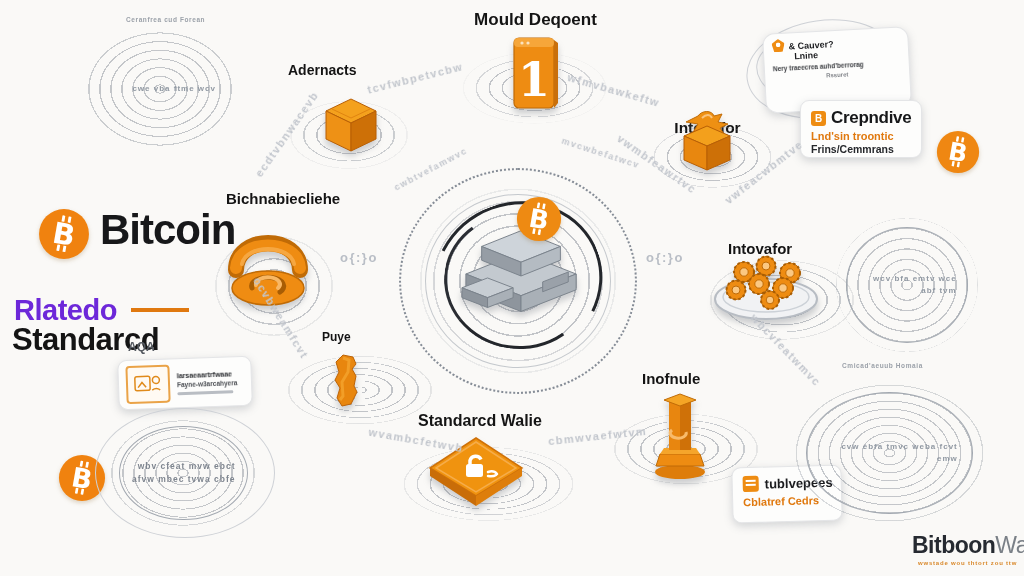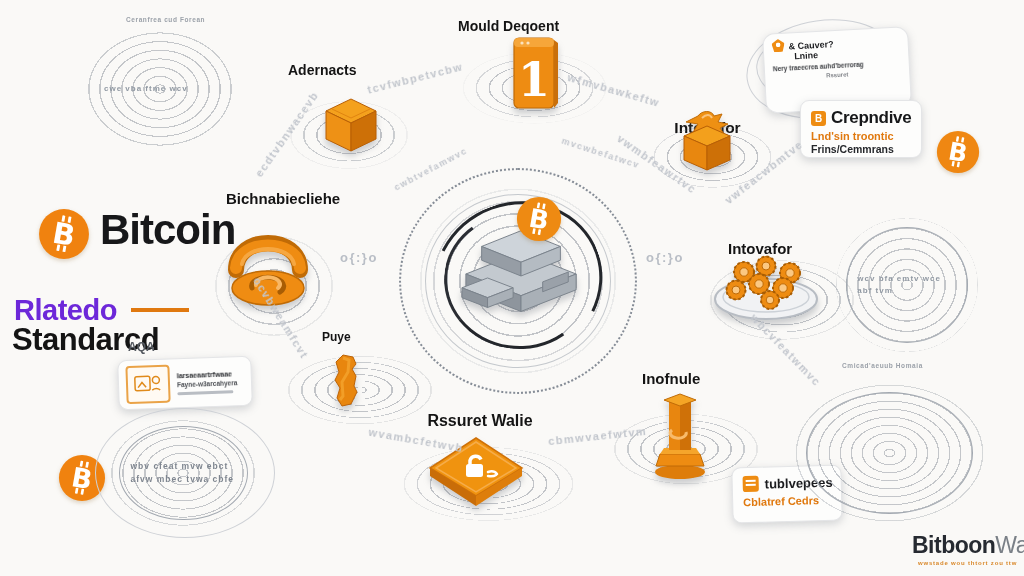--- a/index.html
+++ b/index.html
@@ -26,21 +26,21 @@
       rgba(140,147,156,0) 0 4.5px,
       rgba(140,147,156,.5) 4.5px 5.8px,
       rgba(140,147,156,0) 5.8px 11px);
     -webkit-mask:radial-gradient(ellipse at center,#000 60%,transparent 82%);
             mask:radial-gradient(ellipse at center,#000 60%,transparent 82%);
     display:flex;align-items:center;justify-content:center;
   }
   .mring{position:absolute;inset:7%;border:1.6px solid #a2a8b0;border-radius:50%;}
   .mgarble{
     font-size:8px;color:#9199a3;filter:blur(.45px);
-    text-align:left;line-height:1.55;letter-spacing:1px;
+    text-align:right;line-height:1.55;letter-spacing:1px;
     width:70%;font-weight:700;
   }
   .mgarble.dense{color:#7e858f;font-size:8.5px;}
   .sketch{position:absolute;border:1.3px solid #ced1d6;border-radius:50%;}
   .scribble{
     position:absolute;font-size:11px;color:#c2c6cd;letter-spacing:1.5px;
     filter:blur(.55px);white-space:nowrap;font-weight:700;
   }
   .nlabel{position:absolute;font-weight:700;color:#141414;white-space:nowrap;}
   .caption{
@@ -89,21 +89,21 @@
       </g>
     </symbol>
   </defs>
 </svg>
 
 <div class="caption" style="left:126px;top:16px;">Ceranfrea cud Forean</div>
 <div class="mandala" style="left:80px;top:26px;width:160px;height:126px;">
   <div class="mgarble">cwe vba ftme wcv</div>
 </div>
 
-<div class="nlabel" style="left:458px;top:10px;width:155px;text-align:left;font-size:14px;margin-top:8px;">Mould Deqoent</div>
+<div class="nlabel" style="left:458px;top:10px;width:155px;text-align:center;font-size:17px;">Mould Deqoent</div>
 <div class="ripple" style="left:462px;top:52px;width:145px;height:72px;"></div>
 <svg class="objsvg" style="left:508px;top:34px;width:54px;height:80px;" viewBox="0 0 54 80">
   <rect x="6" y="4" width="40" height="70" rx="5" fill="#ee8c12" stroke="#c06b06" stroke-width="1.2"></rect>
   <path d="M46 6 l4 3 v60 l-4 5 Z" fill="#c96f0a"></path>
   <rect x="6" y="4" width="40" height="9" rx="4" fill="#f6a93f" opacity=".9"></rect>
   <circle cx="14" cy="9" r="1.6" fill="#fbe3c0"></circle>
     <circle cx="20" cy="9" r="1.6" fill="#fbe3c0"></circle>
   <text x="26" y="62" font-size="46" font-weight="bold" fill="#ffffff" text-anchor="middle" font-family="DejaVu Serif, serif">1</text>
 </svg>
 
@@ -262,21 +262,21 @@
 <svg class="objsvg" style="left:654px;top:392px;width:52px;height:88px;" viewBox="0 0 52 88">
   <ellipse cx="26" cy="80" rx="25" ry="7" fill="#de7d0b"></ellipse>
   <polygon points="6,62 46,62 50,74 2,74" fill="#ee8c12" stroke="#c06b06" stroke-width="1"></polygon>
   <polygon points="10,56 42,56 46,62 6,62" fill="#f5a52b"></polygon>
   <rect x="15" y="10" width="11" height="48" fill="#e8860f"></rect>
   <rect x="26" y="10" width="11" height="48" fill="#cf7108"></rect>
   <polygon points="26,2 42,8 26,14 10,8" fill="#f5a525" stroke="#c06b06" stroke-width="1"></polygon>
   <path d="M18 38 a8 5 0 1 0 14 2" stroke="#f8bb6b" stroke-width="3" fill="none"></path>
 </svg>
 
-<div class="nlabel" style="left:410px;top:412px;width:140px;text-align:center;font-size:16px;">Rssuret Walie</div>
+<div class="nlabel" style="left:410px;top:412px;width:140px;text-align:center;font-size:16px;">Standarcd Walie</div>
 <div class="ripple" style="left:396px;top:444px;width:185px;height:80px;"></div>
 <svg class="objsvg" style="left:428px;top:436px;width:96px;height:74px;" viewBox="0 0 96 74">
   <polygon points="48,2 94,32 48,60 2,32" fill="#f0930f" stroke="#cf7108" stroke-width="1.5"></polygon>
   <polygon points="2,32 48,60 48,70 2,40" fill="#c96d08"></polygon>
   <polygon points="48,60 94,32 94,40 48,70" fill="#de7e0b"></polygon>
   <polygon points="48,6 88,32 48,56 8,32" fill="none" stroke="#f8b763" stroke-width="1.5" opacity=".7"></polygon>
   <rect x="38" y="28" width="17" height="13" rx="2.5" fill="#fff"></rect>
   <path d="M42 28 v-3.5 a6 6 0 0 1 11 -1" fill="none" stroke="#fff" stroke-width="3.5"></path>
   <path d="M60 36 q6 -2 9 2 M60 40 q5 1 8 -1" stroke="#fff" stroke-width="2.5" fill="none" stroke-linecap="round"></path>
 </svg>
@@ -312,20 +312,21 @@
   <div style="display:flex;align-items:center;">
     <span class="wicon"></span>
     <span style="font-size:13px;font-weight:700;color:#1b1c1f;">tublvepees</span>
   </div>
   <div style="font-size:11px;font-weight:700;color:#e0790f;margin-top:4px;">Cblatref Cedrs</div>
 </div>
 
 <div class="caption" style="left:842px;top:362px;">Cmicad'aeuub Homaia</div>
 <div class="mandala" style="left:792px;top:382px;width:195px;height:142px;">
   <div class="mring"></div>
+  <div class="mgarble">cvw ebfa tmvc weba fcvt emw</div>
 </div>
 
 <span class="scribble" style="left:366px;top:72px;transform:rotate(-14deg);">tcvfwbpetvcbw</span>
 <span class="scribble" style="left:566px;top:84px;transform:rotate(16deg);">wfmvbawkeftw</span>
 <span class="scribble" style="left:236px;top:128px;transform:rotate(-55deg);">ecdtvbnwacevb</span>
 <span class="scribble" style="left:610px;top:158px;transform:rotate(35deg);">vwmbfeawrtvc</span>
 <span class="scribble" style="left:234px;top:312px;transform:rotate(58deg);">ocvbweamfcvt</span>
 <span class="scribble" style="left:368px;top:434px;transform:rotate(10deg);">wvambcfetwvb</span>
 <span class="scribble" style="left:548px;top:430px;transform:rotate(-6deg);">cbmwvaefwtvm</span>
 <span class="scribble" style="left:716px;top:166px;transform:rotate(-38deg);">vwfeacwbmtve</span>

